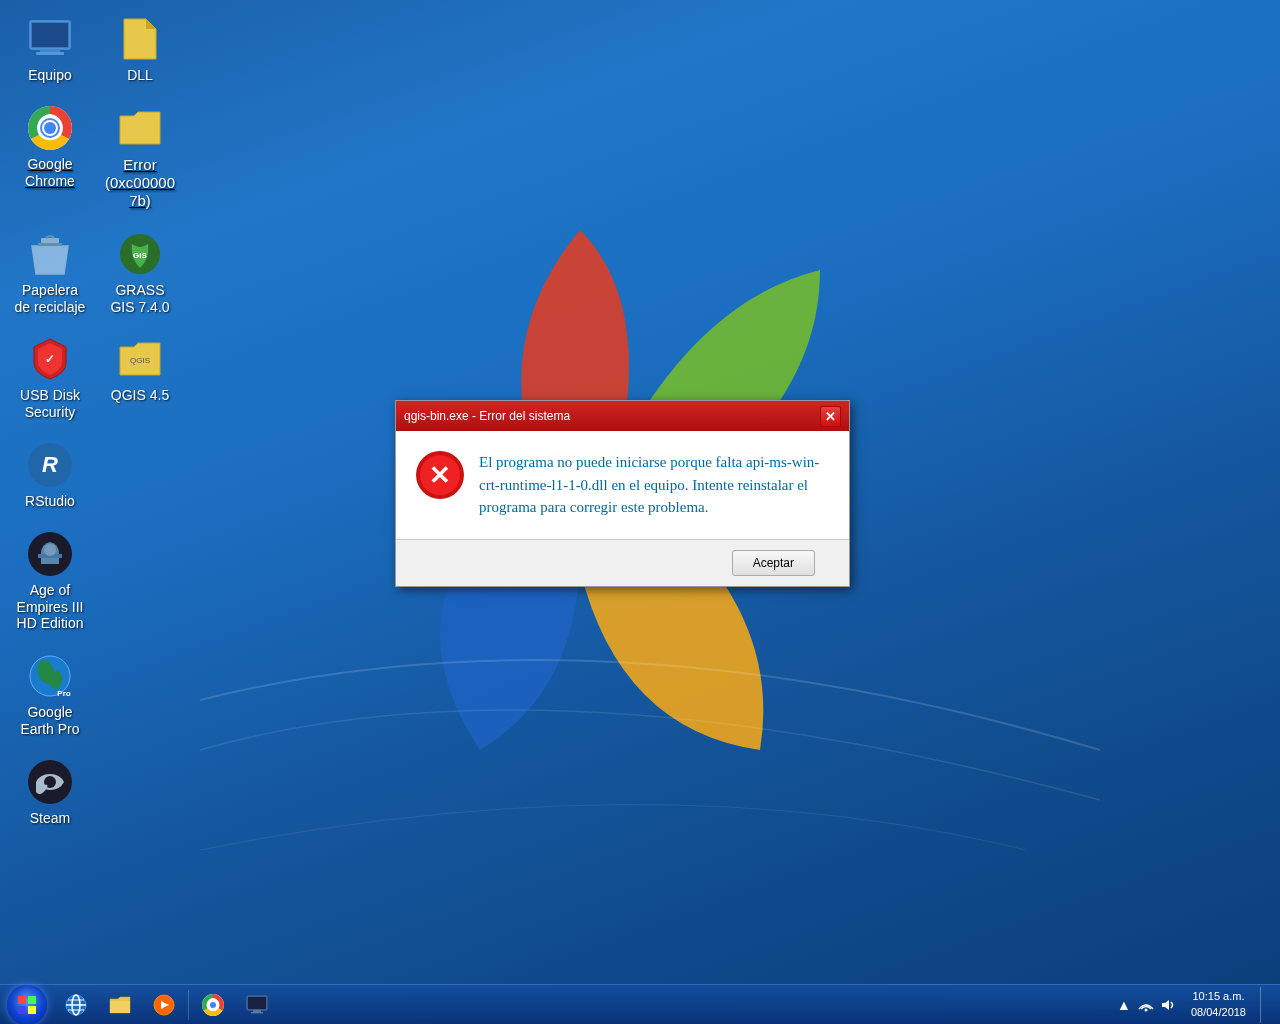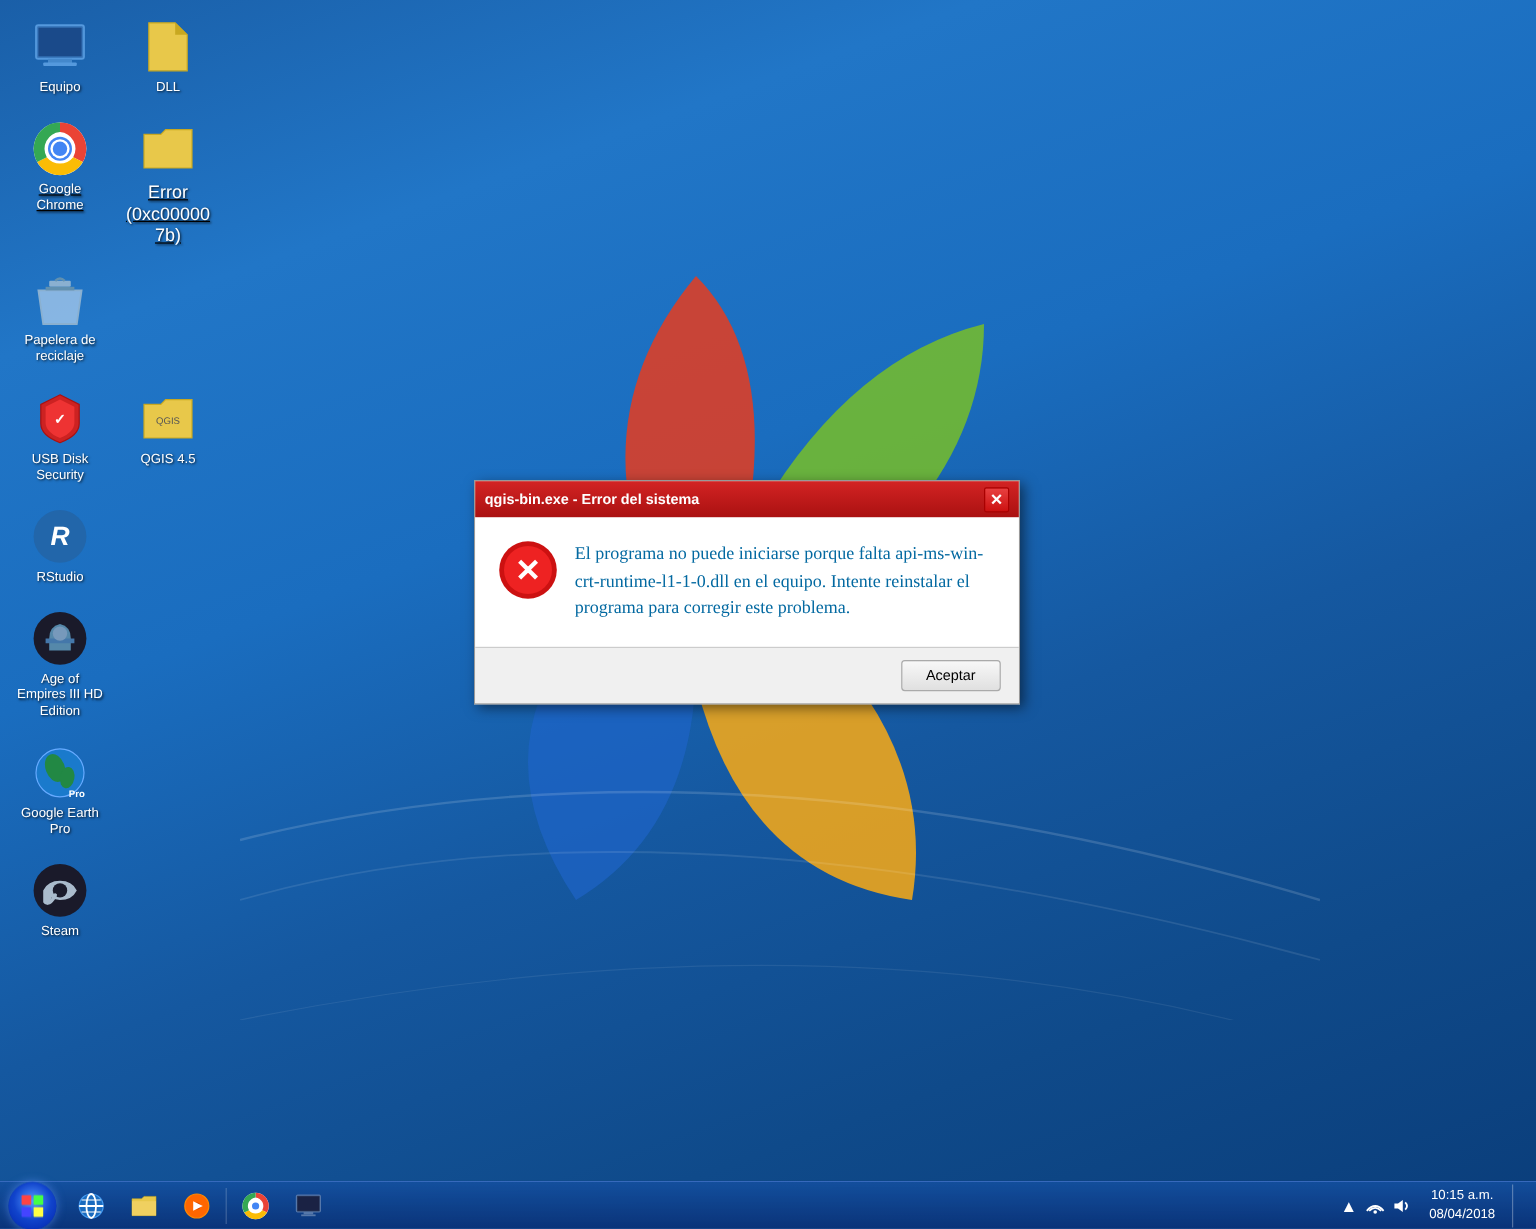--- a/index.html
+++ b/index.html
@@ -63,21 +63,21 @@
       height: 48px;
       display: flex;
       align-items: center;
       justify-content: center;
       font-size: 36px;
       margin-bottom: 4px;
     }
 
     .desktop-icon .icon-label {
       color: white;
-      font-size: 11px;
+      font-size: 14px;
       text-align: center;
       text-shadow: 1px 1px 2px rgba(0,0,0,0.8);
       line-height: 1.2;
       word-wrap: break-word;
       width: 75px;
     }
 
     
     #taskbar {
       position: absolute;
@@ -204,21 +204,21 @@
       background: linear-gradient(to bottom, #d32323 0%, #aa1111 100%);
       display: flex;
       align-items: center;
       padding: 0 8px;
       position: relative;
     }
 
     .dialog-title {
       color: white;
       font-size: 12px;
-      font-weight: bold;
+      font-weight: normal;
       flex: 1;
     }
 
     .dialog-close-btn {
       width: 21px;
       height: 21px;
       background: linear-gradient(to bottom, #e84040, #cc1111);
       border: 1px solid #aa0000;
       border-radius: 2px;
       display: flex;
@@ -271,21 +271,21 @@
 
     .dialog-message {
       font-size: 15px;
       color: #0369a1;
       line-height: 1.5;
       flex: 1;
       font-family: Liberation Serif, serif;
     }
 
     .dialog-footer {
-      padding: 10px 15px;
+      padding: 10px 34px;
       display: flex;
       justify-content: flex-end;
       background: #f0f0f0;
     }
 
     .btn-aceptar {
       padding: 5px 20px;
       background: linear-gradient(to bottom, #f8f8f8, #e0e0e0);
       border: 1px solid #aaa;
       border-radius: 3px;
@@ -381,20 +381,32 @@
         <div class="icon-img">
           <svg width="48" height="48" viewBox="0 0 48 48" xmlns="http://www.w3.org/2000/svg">
 
             <polygon points="6,16 10,44 38,44 42,16" fill="rgba(180,210,240,0.7)" stroke="#8ab0d0" stroke-width="1.5"></polygon>
             <rect x="15" y="8" width="18" height="5" rx="1" fill="#8ab0d0"></rect>
             <rect x="12" y="13" width="24" height="3" fill="#6090b0"></rect>
             <path d="M20 8 Q24 4 28 8" fill="none" stroke="#6090b0" stroke-width="2"></path>
           </svg>
         </div>
         <span class="icon-label">Papelera de reciclaje</span>
+      </div>
+      <div class="desktop-icon">
+        <div class="icon-img">
+          <svg width="48" height="48" viewBox="0 0 48 48" xmlns="http://www.w3.org/2000/svg">
+
+            <ellipse cx="24" cy="24" rx="20" ry="20" fill="#2a6e2a"></ellipse>
+            <path d="M24 38 Q14 28 16 14 Q24 20 32 14 Q34 28 24 38 Z" fill="#4ab04a"></path>
+            <path d="M24 38 L24 42" stroke="#2a6e2a" stroke-width="2"></path>
+            <text x="24" y="28" font-size="8" fill="white" text-anchor="middle" font-weight="bold">GIS</text>
+          </svg>
+        </div>
+        <span class="icon-label">GRASS GIS 7.4.0</span>
       </div>
     </div>
 
     <div class="desktop-icon-row" style="margin-top:5px;">
       <div class="desktop-icon">
         <div class="icon-img">
           <svg width="48" height="48" viewBox="0 0 48 48" xmlns="http://www.w3.org/2000/svg">
 
             <path d="M24 4 L40 12 L40 28 Q40 38 24 44 Q8 38 8 28 L8 12 Z" fill="#cc2222" stroke="#aa1111" stroke-width="1"></path>
             <path d="M24 8 L36 14 L36 27 Q36 35 24 40 Q12 35 12 27 L12 14 Z" fill="#ee3333"></path>

